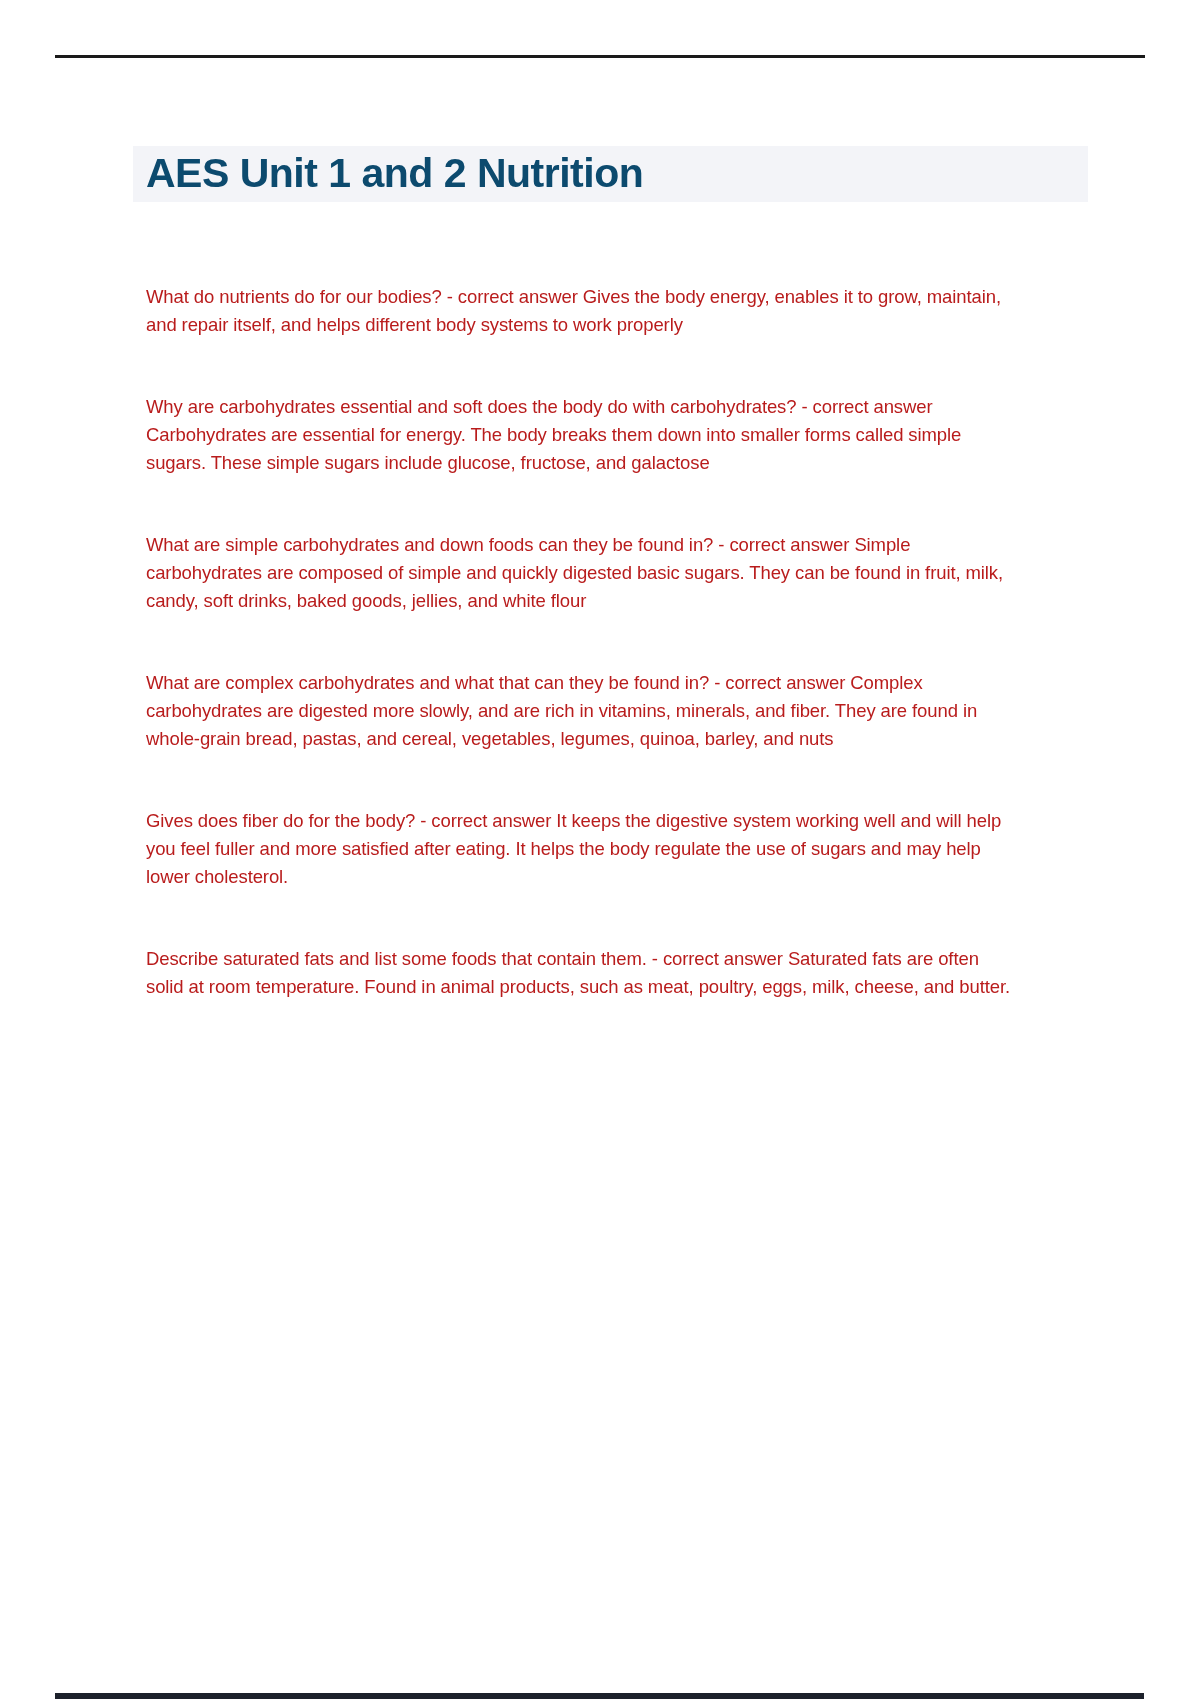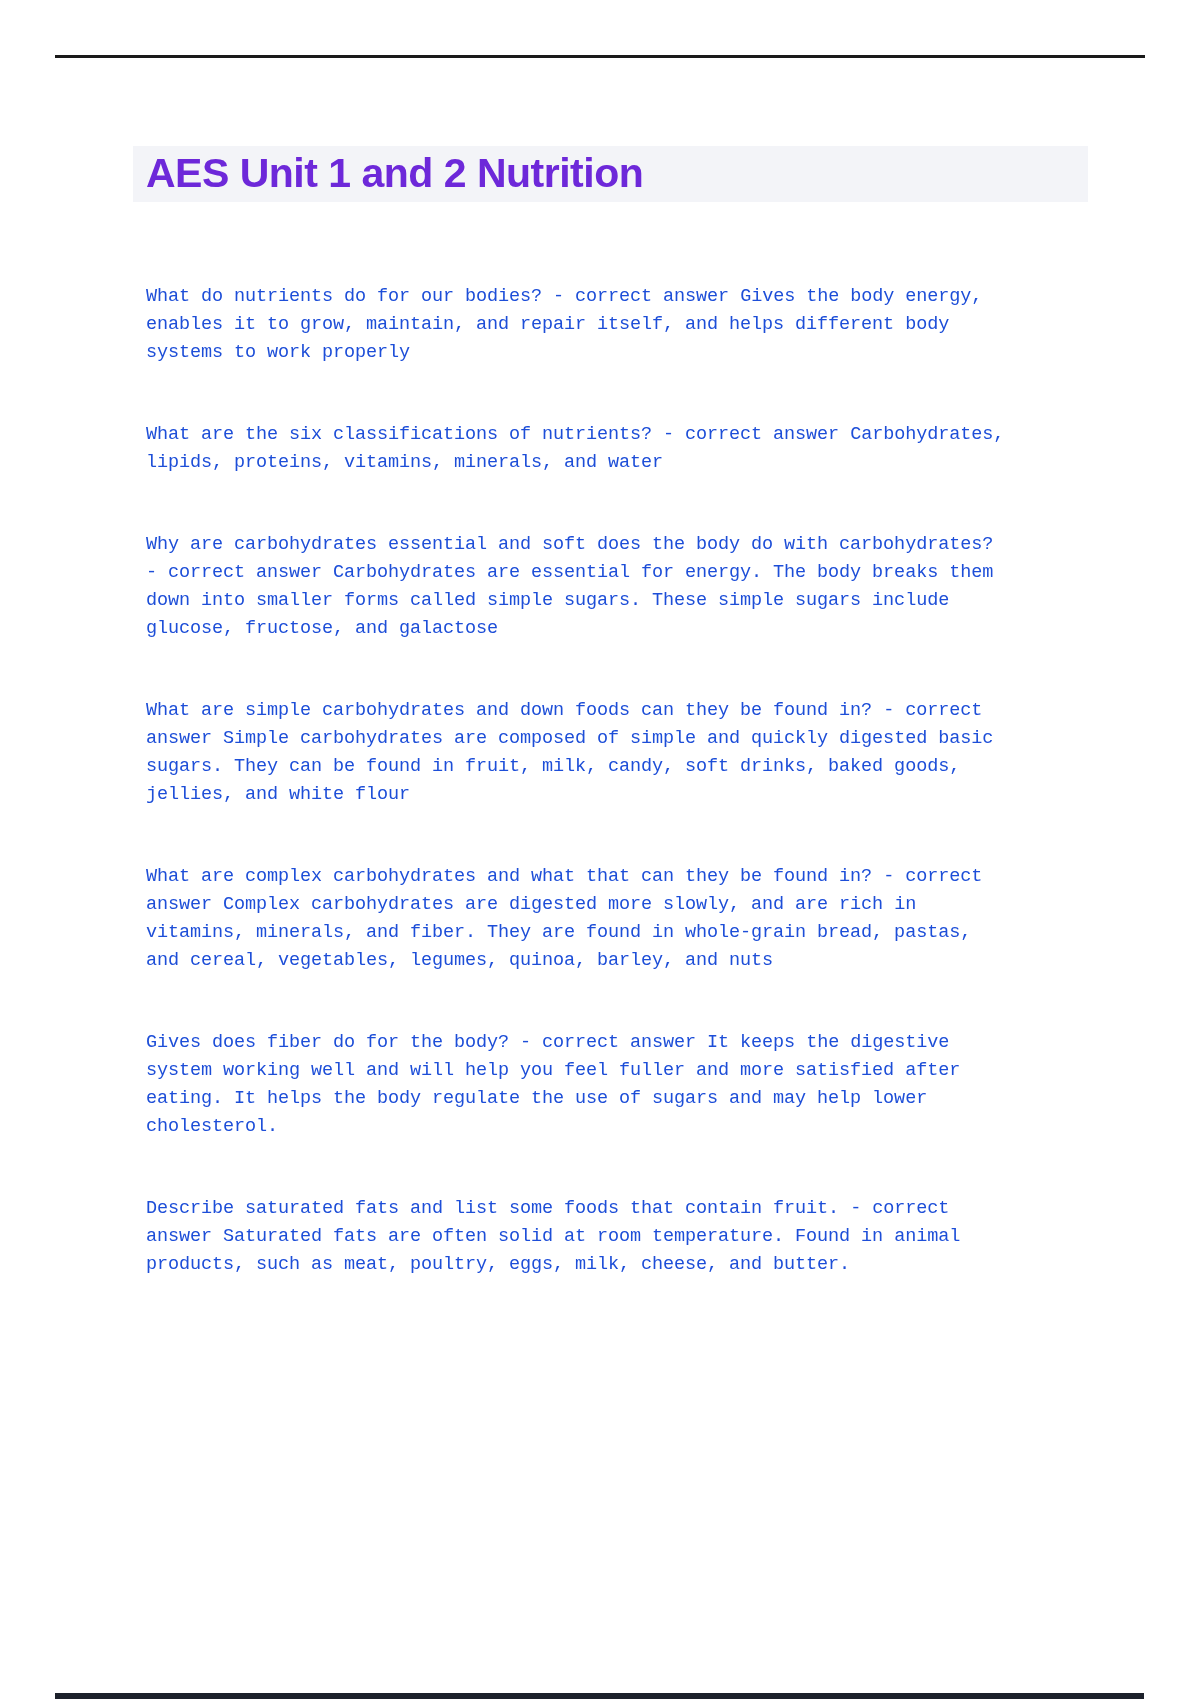--- a/index.html
+++ b/index.html
@@ -40,66 +40,64 @@
     background: #f3f4f8;
     display: flex;
     align-items: center;
   }
   .title-band h1 {
     margin: 0;
     padding: 0 0 2px 13px;
     font-size: 41px;
     font-weight: 700;
     letter-spacing: -0.5px;
-    color: #6d28d9;
+    color: #0c4a6e;
     font-family: "Liberation Sans", sans-serif;
     white-space: nowrap;
   }
   .content {
     position: absolute;
     left: 146px;
     top: 283px;
     width: 865px;
   }
   .content p {
     margin: 0 0 54px 0;
     font-size: 18.5px;
     line-height: 28px;
     letter-spacing: -0.1px;
-    color: #1d4ed8;
+    color: #b91c1c;
     text-align: left;
-    font-family: Liberation Mono, monospace;
   }
 </style>
 </head>
 <body>
 
 <div class="page">
 
   <div class="top-rule"></div>
 
   <div class="title-band">
     <h1>AES Unit 1 and 2 Nutrition</h1>
   </div>
 
   <div class="content">
 
     <p><span>What do nutrients do for our bodies?</span><span> - correct answer </span><span>Gives the body energy, enables it to grow, maintain, and repair itself, and helps different body systems to work properly</span></p>
 
-    <p><span>What are the six classifications of nutrients?</span><span> - correct answer </span><span>Carbohydrates, lipids, proteins, vitamins, minerals, and water</span></p>
 
     <p><span>Why are carbohydrates essential and soft does the body do with carbohydrates?</span><span> - correct answer </span><span>Carbohydrates are essential for energy. The body breaks them down into smaller forms called simple sugars. These simple sugars include glucose, fructose, and galactose</span></p>
 
     <p><span>What are simple carbohydrates and down foods can they be found in?</span><span> - correct answer </span><span>Simple carbohydrates are composed of simple and quickly digested basic sugars. They can be found in fruit, milk, candy, soft drinks, baked goods, jellies, and white flour</span></p>
 
     <p><span>What are complex carbohydrates and what that can they be found in?</span><span> - correct answer </span><span>Complex carbohydrates are digested more slowly, and are rich in vitamins, minerals, and fiber. They are found in whole-grain bread, pastas, and cereal, vegetables, legumes, quinoa, barley, and nuts</span></p>
 
     <p><span>Gives does fiber do for the body?</span><span> - correct answer </span><span>It keeps the digestive system working well and will help you feel fuller and more satisfied after eating. It helps the body regulate the use of sugars and may help lower cholesterol.</span></p>
 
 
-    <p><span>Describe saturated fats and list some foods that contain fruit.</span><span> - correct answer </span><span>Saturated fats are often solid at room temperature. Found in animal products, such as meat, poultry, eggs, milk, cheese, and butter.</span></p>
+    <p><span>Describe saturated fats and list some foods that contain them.</span><span> - correct answer </span><span>Saturated fats are often solid at room temperature. Found in animal products, such as meat, poultry, eggs, milk, cheese, and butter.</span></p>
 
 
   </div>
 
   <div class="bottom-rule"></div>
 
 </div>
 
 </body></html>

